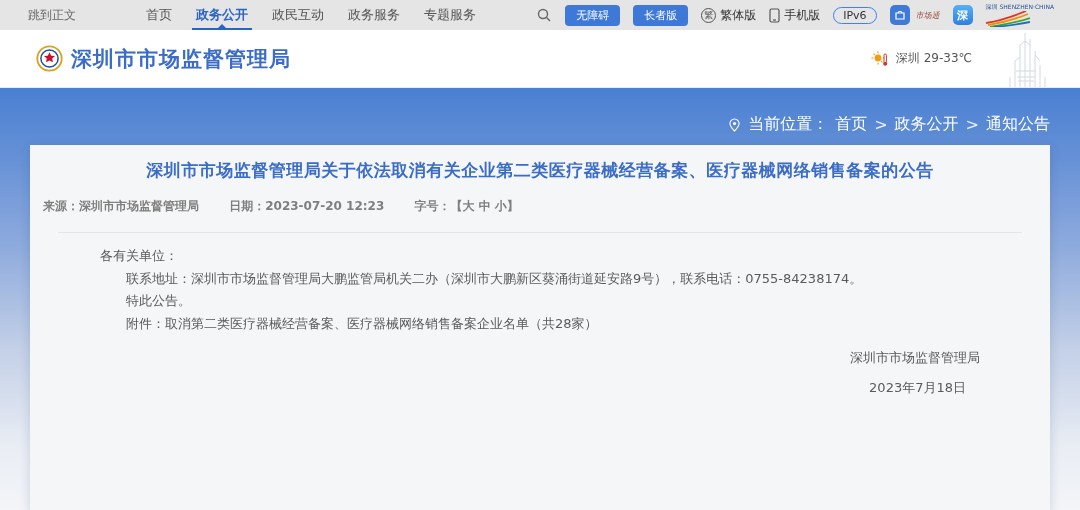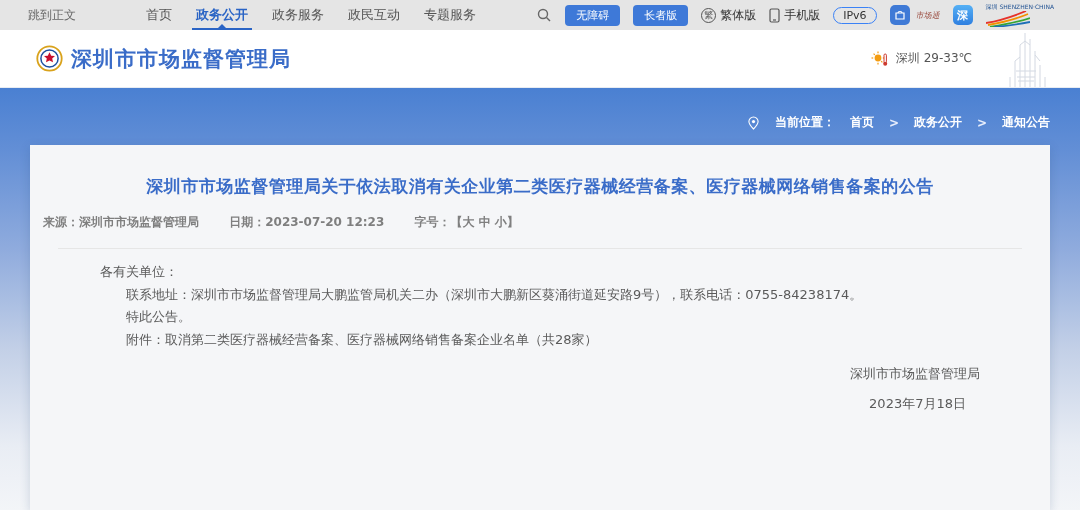--- a/index.html
+++ b/index.html
@@ -29,26 +29,26 @@
   
   .sitehead { position:relative; height:58px; background:#fff; display:flex; align-items:center; padding:0 30px 0 36px; border-bottom:1px solid #e8ecf2; }
   .brand { display:flex; align-items:center; gap:8px; cursor:pointer; }
   .site-title { font-size:21px; font-weight:bold; color:#3a6cc8; letter-spacing:1px; }
   .weather { margin-left:auto; margin-right:78px; display:flex; align-items:center; gap:7px; font-size:12px; color:#555; }
   .building { position:absolute; right:22px; bottom:0; opacity:.75; }
 
   
   .band { position:relative; height:422px;
     background:linear-gradient(180deg,#4a80d2 0%,#638fd6 15%,#8fabdd 38%,#c3d0e7 62%,#e9edf4 85%,#f3f5f8 100%); }
-  .breadcrumb { position:absolute; top:26px; right:30px; display:flex; align-items:center; gap:15px; font-size:12px; color:#fff;font-weight:bold; }
+  .breadcrumb { position:absolute; top:26px; right:30px; display:flex; align-items:center; gap:7px; font-size:16px; color:#fff; }
   .breadcrumb .bc-item { color:#fff; cursor:pointer; }
   .bc-sep { color:#e8eefc; }
 
   .card { position:absolute; left:30px; top:57px; width:1020px; height:365px; background:#f5f6f8; box-shadow:0 3px 10px rgba(30,60,110,.18); overflow:hidden; }
-  .art-title { margin-top:30px; text-align:center; font-size:17px; font-weight:bold; color:#3a6cc8; letter-spacing:.5px; }
+  .art-title { margin-top:14px; text-align:center; font-size:17px; font-weight:bold; color:#3a6cc8; letter-spacing:.5px; }
   .meta-row { position:relative; margin-top:16px; height:20px; text-align:left; font-size:12px; color:#7f7f7f;font-weight:bold; }
   .meta-row .meta-pair { margin:0 13px; }
   .meta-label { color:#7f7f7f; }
   .fontsize-ctl { cursor:pointer; }
   .share-box { position:absolute; right:28px; top:0; display:flex; align-items:center; gap:6px; }
   .share-icon { width:17px; height:17px; border-radius:50%; display:flex; align-items:center; justify-content:center; cursor:pointer; background:#fff; }
   .si-wechat { border:1px solid #52b043; }
   .si-weibo  { border:1px solid #e6592e; }
   .si-qq     { border:1px solid #3d9ae8; }
   .si-star   { border:1px solid #f5a623; color:#f5a623; font-size:10px; line-height:1; }
@@ -65,22 +65,22 @@
   svg { display:block; }
 </style>
 </head>
 <body>
 
 <div class="topbar">
   <span class="skip-link">跳到正文</span>
   <nav class="topnav">
     <div class="topnav-item">首页</div>
     <div class="topnav-item active">政务公开</div>
+    <div class="topnav-item">政民互动</div>
     <div class="topnav-item">政务服务</div>
-    <div class="topnav-item">政民互动</div>
     <div class="topnav-item">专题服务</div>
   </nav>
   <div class="tools">
     <span style="cursor:pointer;">
       <svg width="16" height="16" viewBox="0 0 16 16">
           <circle cx="7" cy="7" r="4.5" fill="none" stroke="#666" stroke-width="1.4"></circle>
           <line x1="10.5" y1="10.5" x2="14" y2="14" stroke="#666" stroke-width="1.4"></line>
         </svg>
     </span>
     <button class="tool-btn">无障碍</button>

